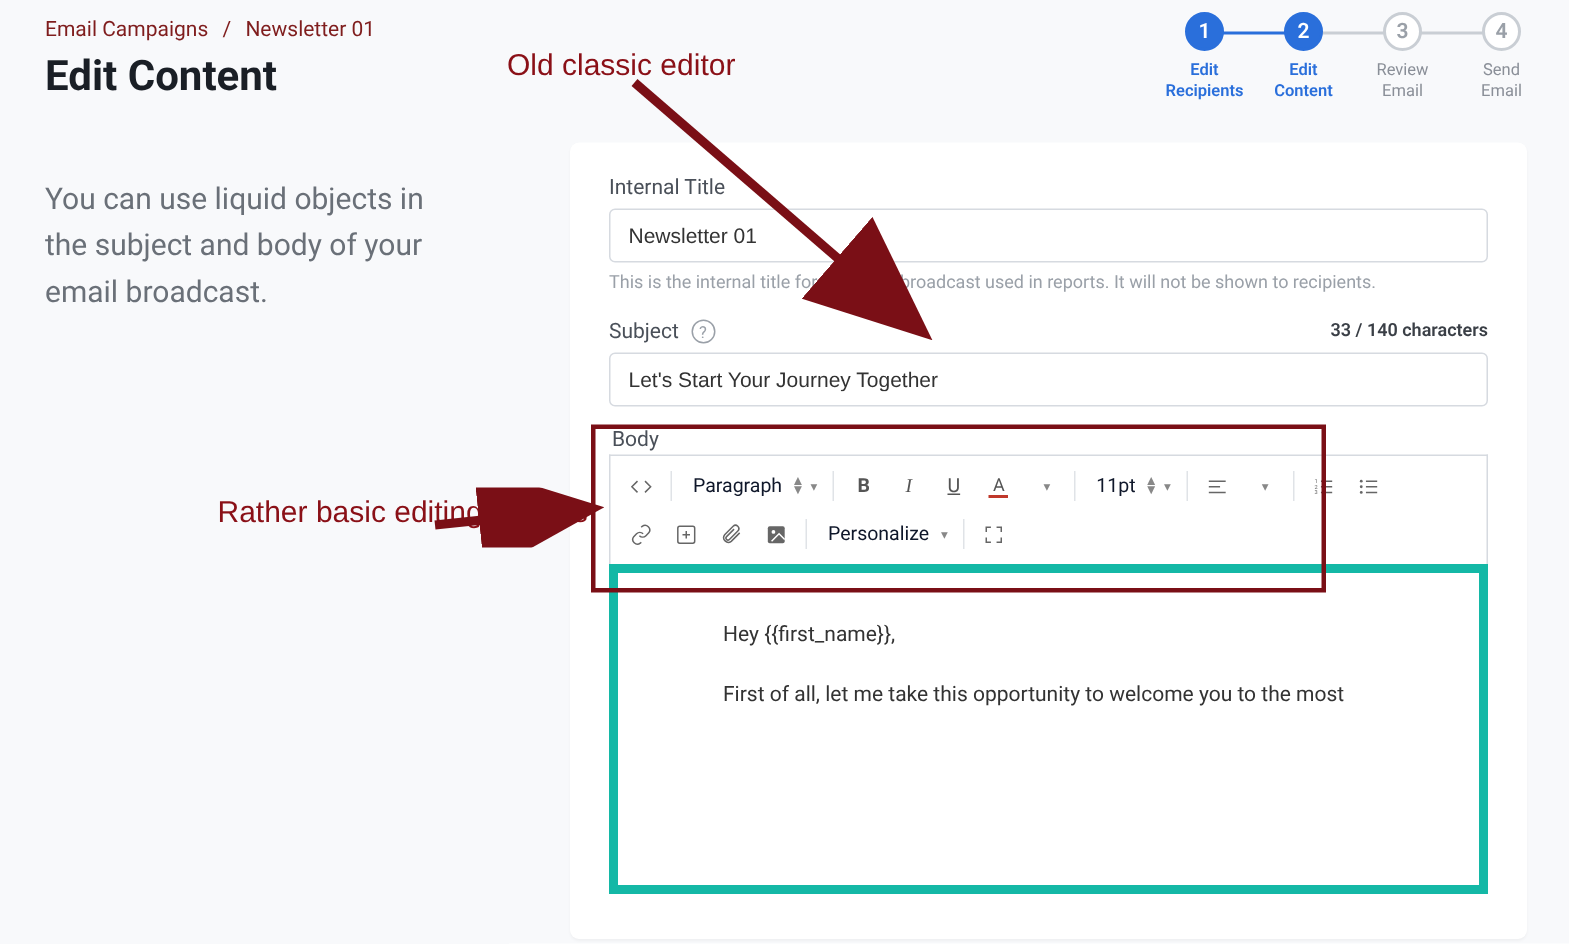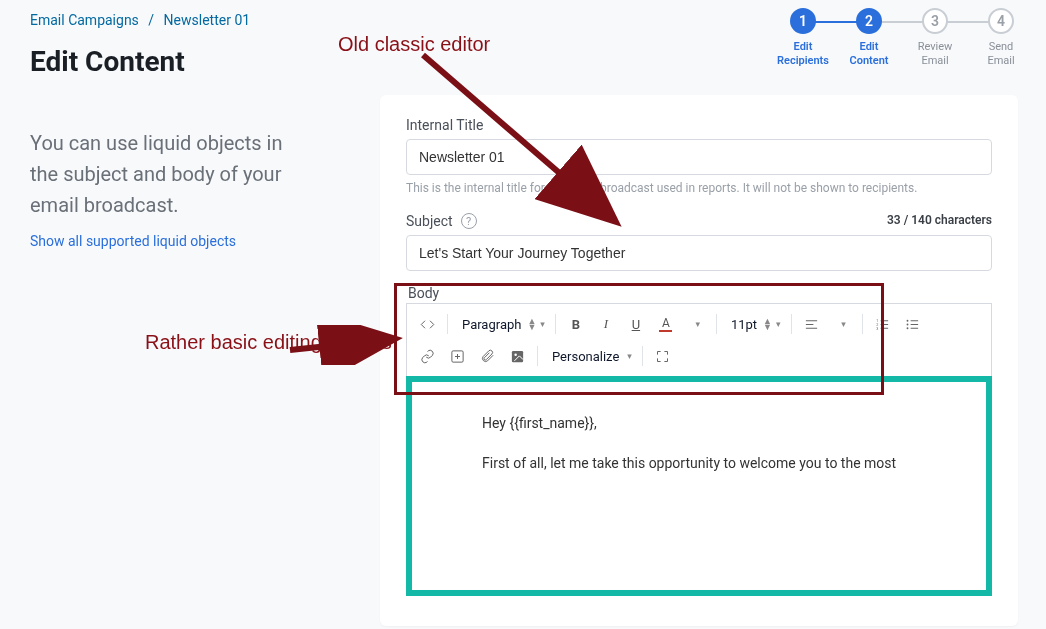--- a/index.html
+++ b/index.html
@@ -15,22 +15,22 @@
     .page {
       display: flex;
       height: 100%;
     }
     .left-col {
       width: 380px;
       padding: 12px 30px 0 30px;
     }
     .breadcrumb {
       font-size: 14px;
-      color: #0369a1;
-      margin-bottom: 17px;
+      color: #7f1d1d;
+      margin-bottom: 6px;
     }
     .page-title {
       font-size: 28px;
       font-weight: 700;
       color: #1a1f26;
       margin-bottom: 50px;
     }
     .hint {
       font-size: 20px;
       color: #6a7078;
@@ -254,21 +254,20 @@
 
 <div class="page">
   <div class="left-col">
     <div class="breadcrumb">
       <span>Email Campaigns</span>
       <span style="margin:0 6px;">/</span>
       <span>Newsletter 01</span>
     </div>
     <h1 class="page-title">Edit Content</h1>
     <p class="hint">You can use liquid objects in the subject and body of your email broadcast.</p>
-    <a class="liquid-link">Show all supported liquid objects</a>
   </div>
 
   <div class="right-col">
     <div class="card">
       
       <div class="field-label">Internal Title</div>
       <input class="text-input" type="text" value="Newsletter 01" style="">
       <div class="help-text">This is the internal title for the email broadcast used in reports. It will not be shown to recipients.</div>
 
       

